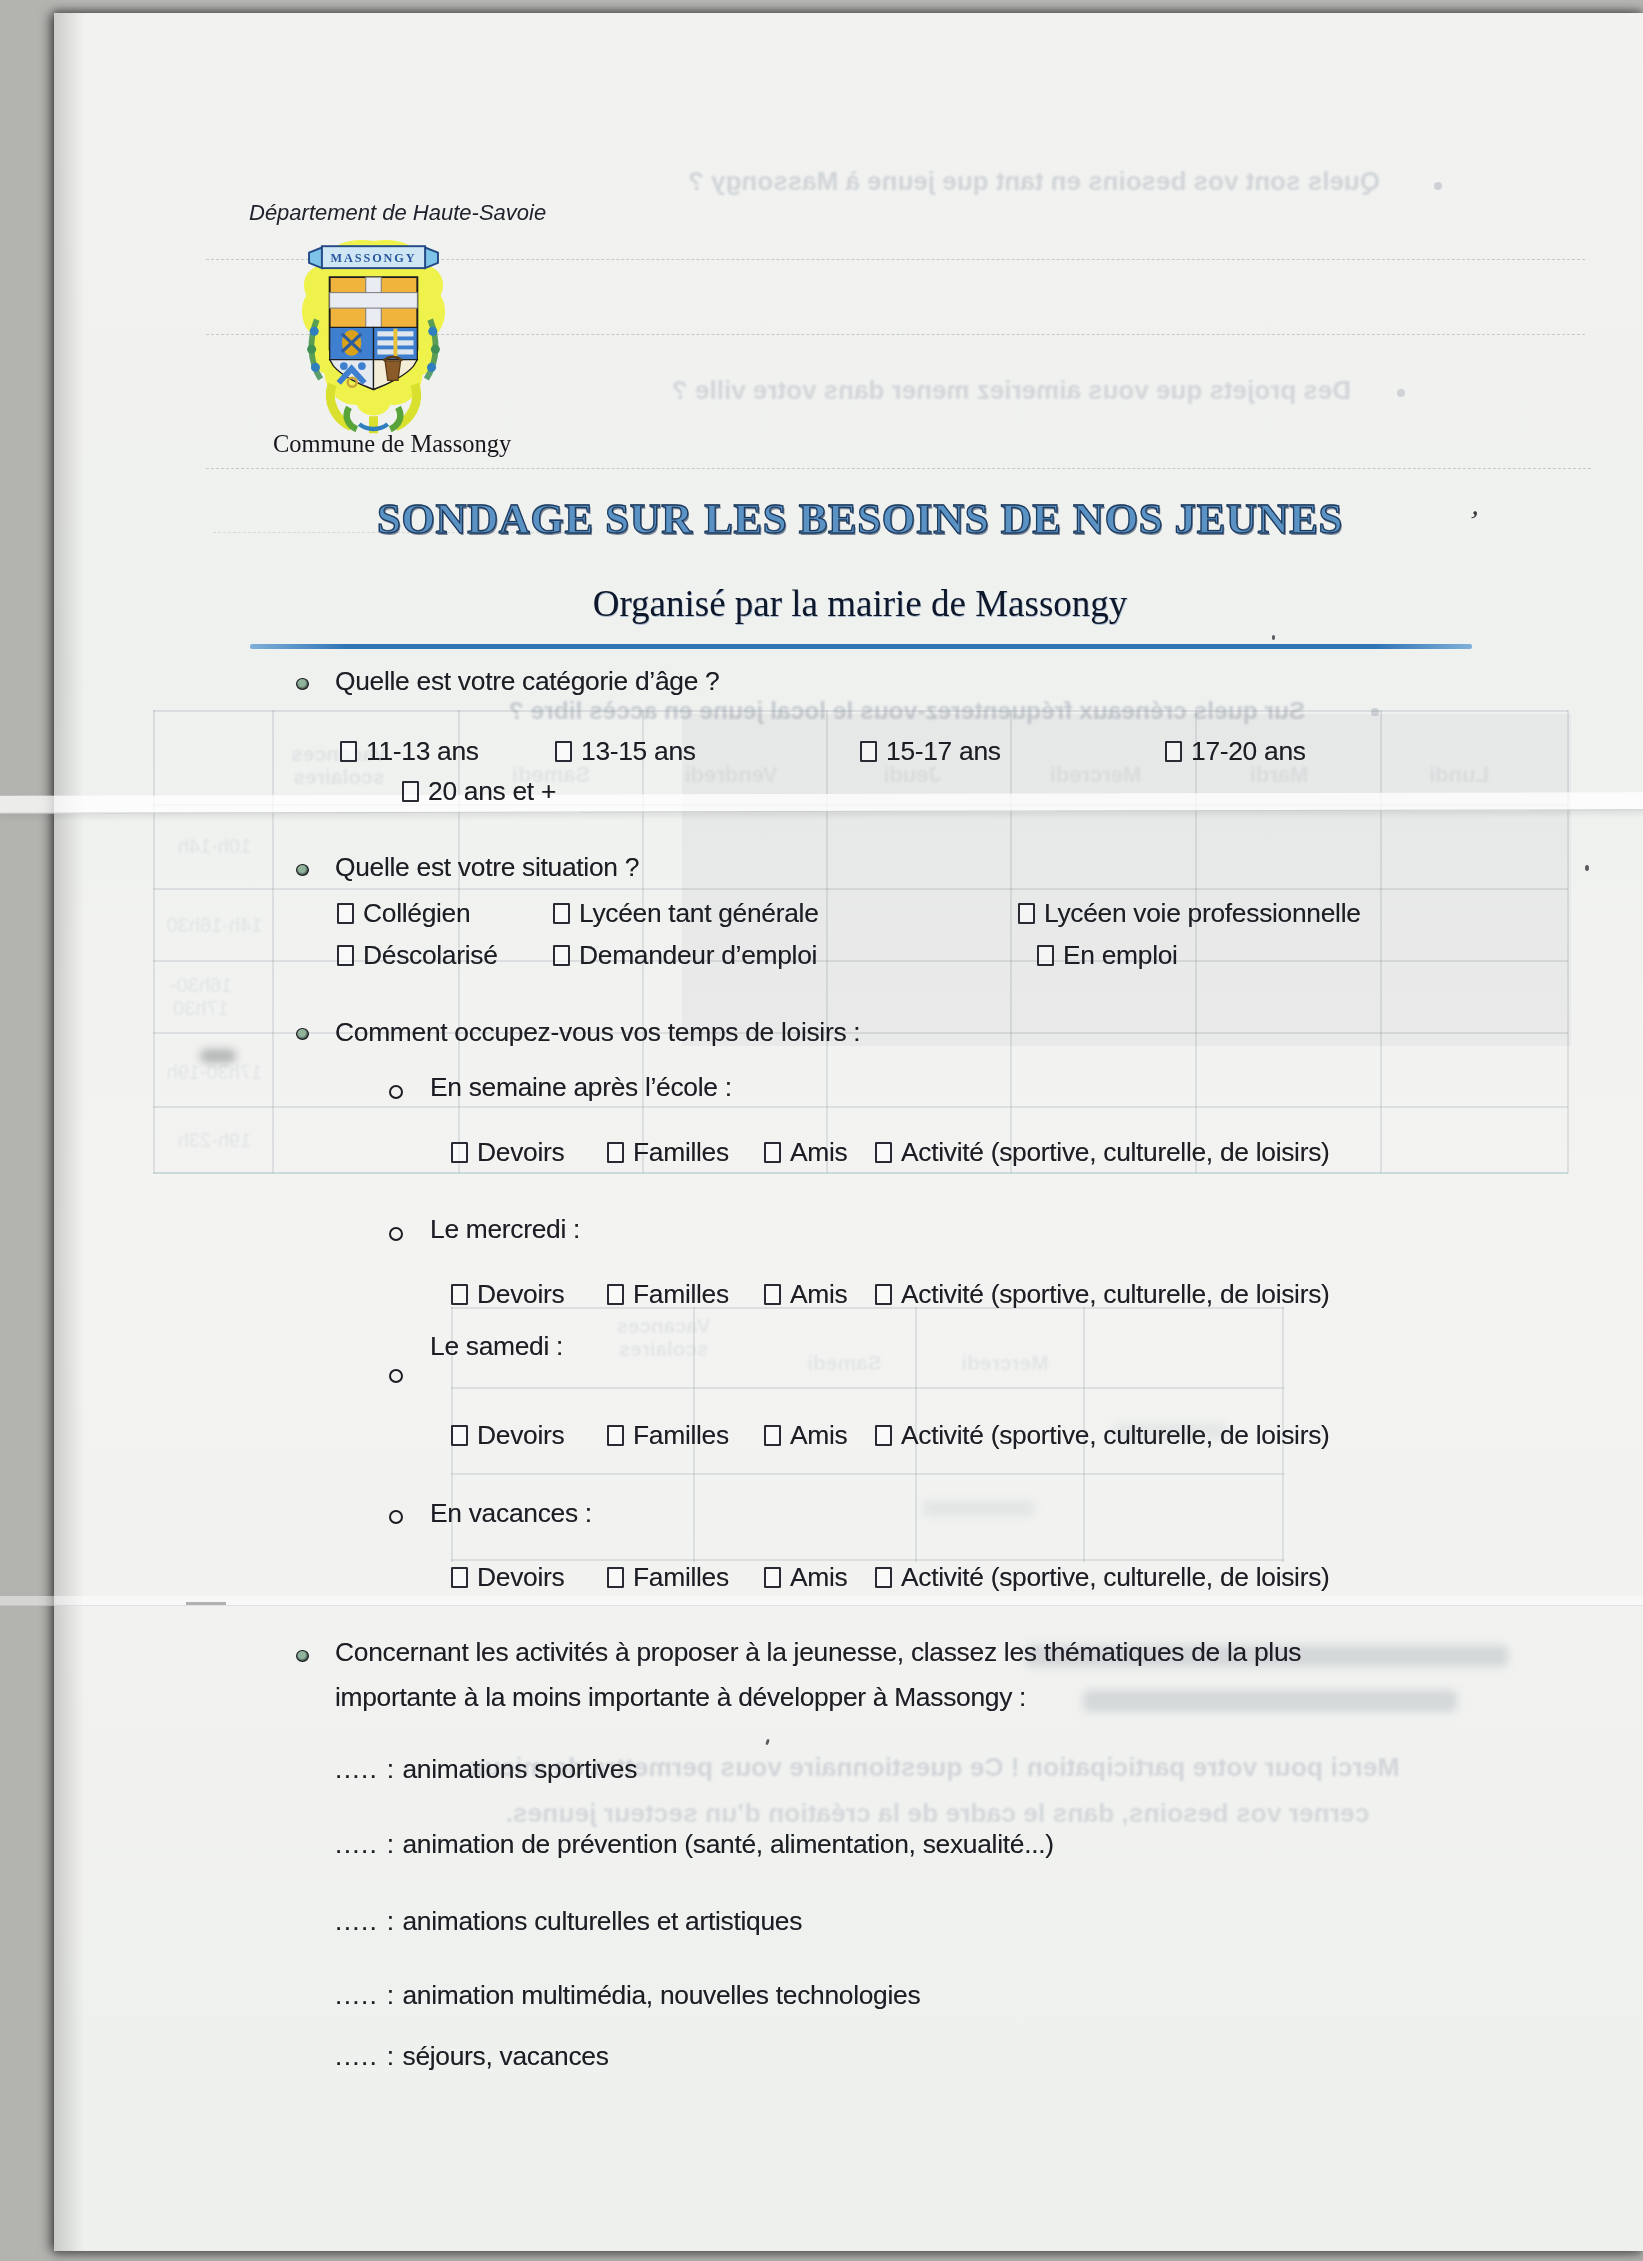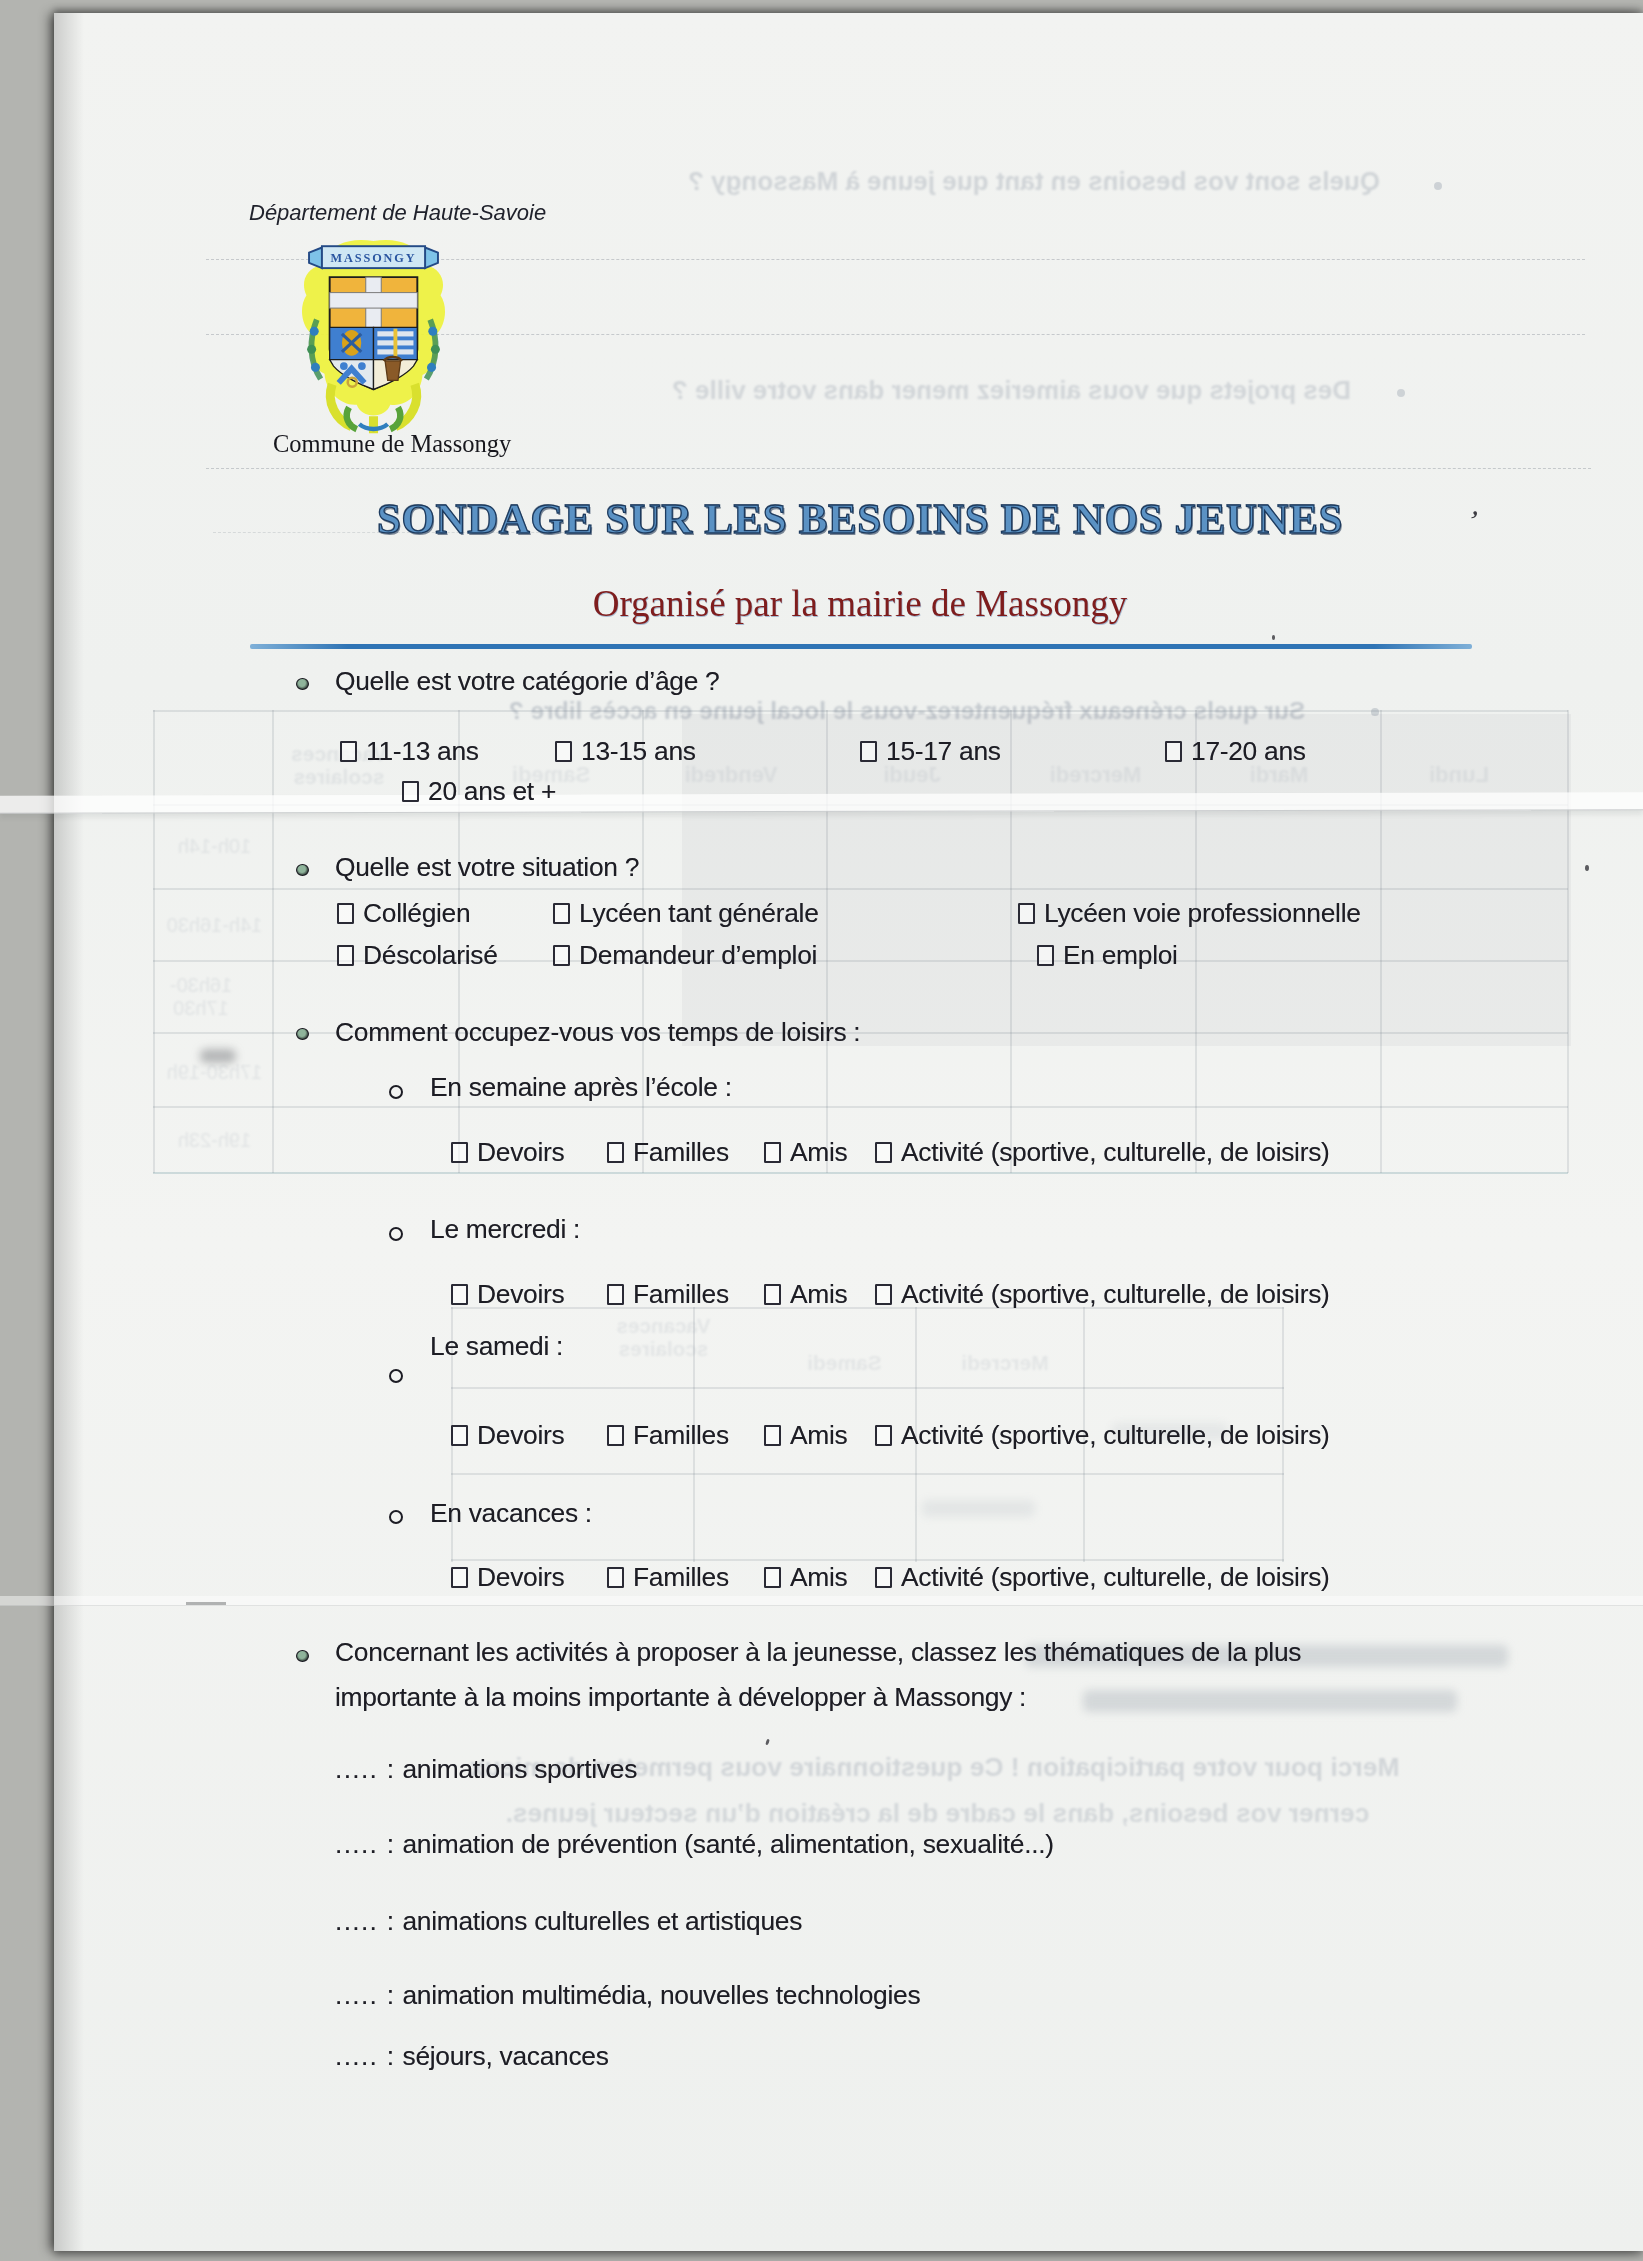--- a/index.html
+++ b/index.html
@@ -28,21 +28,21 @@
   .cb{width:17px;height:21px;border:2.6px solid #2a2a35;box-sizing:border-box;background:rgba(255,255,255,.55);
      border-radius:1.3px;flex:0 0 auto;margin-right:9px;}
   .opt{position:absolute;display:flex;align-items:center;}
   .title{
     font-family:"Liberation Serif", serif;font-weight:700;font-size:43px;letter-spacing:0.6px;
     color:#5b92c4;-webkit-text-stroke:1.3px #1c3a5e;
     text-shadow:1.3px 1.9px 0 rgba(22,44,74,.55), -0.6px -0.6px 0 rgba(22,44,74,.45);
     text-align:center;white-space:nowrap;
   }
   .subtitle{
-    font-family:"Liberation Serif", serif;font-size:37px;color:#7f1d1d;
+    font-family:"Liberation Serif", serif;font-size:37px;color:#0f172a;
     text-shadow:0.6px 1.3px 0.6px rgba(80,120,170,.45);text-align:center;white-space:nowrap;
   }
   .rule{height:4.5px;background:linear-gradient(90deg,#7fb0d8,#2f74b5 8%,#2f74b5 92%,#7fb0d8);border-radius:1.9px;}
   
   .mirror{transform:scaleX(-1);color:#8b95a3;filter:blur(0.8px);white-space:nowrap;}
   .bline{border-top:1.9px dashed rgba(115,124,136,.34);filter:blur(0.4px);}
   .bl-line{position:absolute;background:rgba(104,116,132,.16);}
   .smudge{position:absolute;background:rgba(146,155,167,.30);filter:blur(4.5px);border-radius:6.4px;}
   .crease{position:absolute;left:0;width:100%;}
   .speck{position:absolute;background:#5c5c60;border-radius:50%;}

